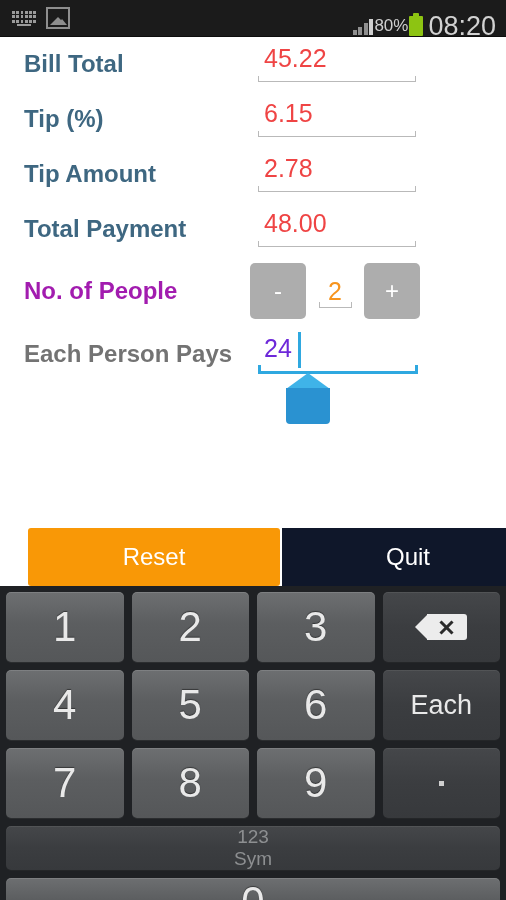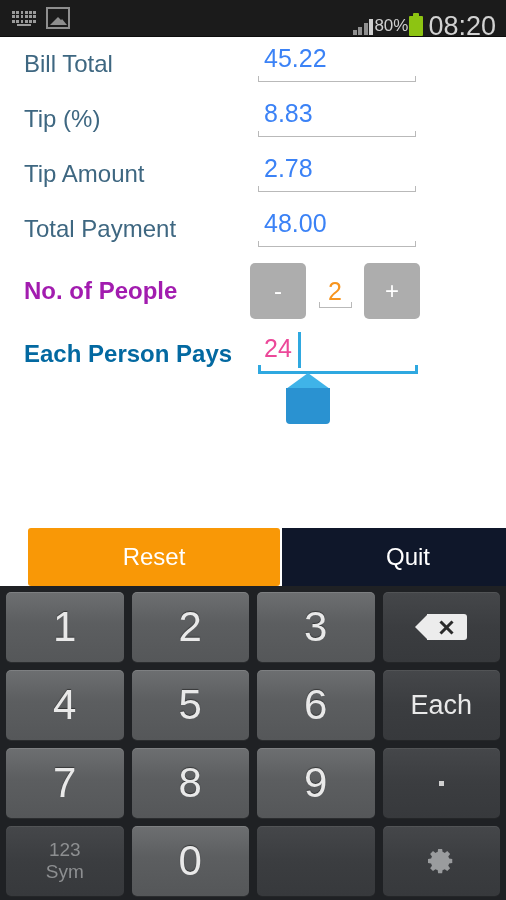--- a/index.html
+++ b/index.html
@@ -48,28 +48,28 @@
   .battery-pct{color:#cfcfcf;font-size:17px;letter-spacing:0px;}
   .icon-battery{position:relative;width:14px;height:20px;background:#8dc412;border-radius:1px;}
   .icon-battery::before{content:"";position:absolute;left:4px;top:-3px;width:6px;height:3px;background:#8dc412;border-radius:1px 1px 0 0;}
   .clock{color:#d2d2d2;font-size:27px;letter-spacing:0px;margin-left:4px;}
 
   
   .form{position:absolute;left:0;top:36px;width:506px;}
   .row{position:relative;height:55px;}
   .row .label{
     position:absolute;left:24px;top:0;height:55px;display:flex;align-items:center;
-    color:#3e6781;font-size:24px;font-weight:normal;white-space:nowrap;
+    color:#3e6781;font-size:24px;font-weight:bold;white-space:nowrap;
   }
   .row .field{
     position:absolute;left:258px;top:0;width:160px;height:55px;
   }
   .row .value{
     position:absolute;left:6px;top:0;height:44px;display:flex;align-items:center;
-    color:#3b82f6;font-size:25px;
+    color:#ef4444;font-size:25px;
   }
   .underline{
     position:absolute;left:0;bottom:9px;width:158px;height:1px;background:#b9b9b9;
   }
   .underline::before,.underline::after{
     content:"";position:absolute;bottom:0;width:1px;height:6px;background:#b9b9b9;
   }
   .underline::before{left:0;}
   .underline::after{right:0;}
 
@@ -103,26 +103,26 @@
   .people-underline::before,.people-underline::after{
     content:"";position:absolute;bottom:0;width:1px;height:6px;background:#b9b9b9;
   }
   .people-underline::before{left:0;}
   .people-underline::after{right:0;}
 
   
   .focus-row{position:relative;height:60px;}
   .focus-row .label{
     position:absolute;left:24px;top:0;height:55px;display:flex;align-items:center;
-    color:#0369a1;font-size:24px;font-weight:bold;white-space:nowrap;
+    color:#737373;font-size:24px;font-weight:bold;white-space:nowrap;
   }
   .focus-field{position:absolute;left:258px;top:0;width:162px;height:58px;}
   .focus-field .value{
     position:absolute;left:6px;top:0;height:45px;display:flex;align-items:center;
-    color:#ec4899;font-size:25px;
+    color:#6d28d9;font-size:25px;
   }
   .caret{position:absolute;left:40px;top:6px;width:3px;height:36px;background:#2fa8e0;}
   .underline-focus{
     position:absolute;left:0;top:45px;width:160px;height:3px;background:#2fa8e0;
   }
   .underline-focus::before,.underline-focus::after{
     content:"";position:absolute;bottom:0;width:3px;height:9px;background:#2fa8e0;
   }
   .underline-focus::before{left:0;}
   .underline-focus::after{right:0;}
@@ -151,21 +151,21 @@
   .act-btn.reset{background:#f99806;border-radius:3px;margin-right:2px;}
   .act-btn.quit{background:#0f172a;}
 
   
   .keyboard{
     position:absolute;left:0;top:586px;width:506px;height:314px;
     background:#1f2124;
     padding:6px 6px 4px 6px;box-sizing:border-box;
   }
   .kbrow{display:flex;gap:8px;margin-bottom:8px;height:70px;}
-  .kbrow:last-child{margin-bottom:12px;}
+  .kbrow:last-child{margin-bottom:12px;flex-direction:column;}
   .key{
     flex:1;border-radius:5px;border:none;padding:0;margin:0;
     display:flex;align-items:center;justify-content:center;
     position:relative;
     font-family:"Liberation Sans","DejaVu Sans",sans-serif;
   }
   .key.num{
     background:linear-gradient(to bottom,#6d6f71 0%,#5c5e60 45%,#555759 100%);
     box-shadow:0 1px 0 #2b2d2f, inset 0 1px 0 rgba(255,255,255,0.12);
     color:#e9e9e9;font-size:42px;font-weight:300;
@@ -256,21 +256,21 @@
       <div class="label">Bill Total</div>
       <div class="field">
         <div class="value">45.22</div>
         <div class="underline"></div>
       </div>
     </div>
 
     <div class="row" id="row-tip">
       <div class="label">Tip (%)</div>
       <div class="field">
-        <div class="value">8.83</div>
+        <div class="value">6.15</div>
         <div class="underline"></div>
       </div>
     </div>
 
     <div class="row" id="row-tipamt">
       <div class="label">Tip Amount</div>
       <div class="field">
         <div class="value">2.78</div>
         <div class="underline"></div>
       </div>

